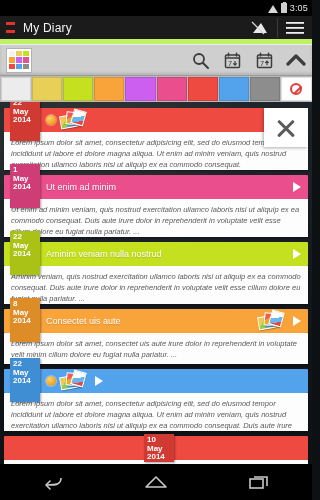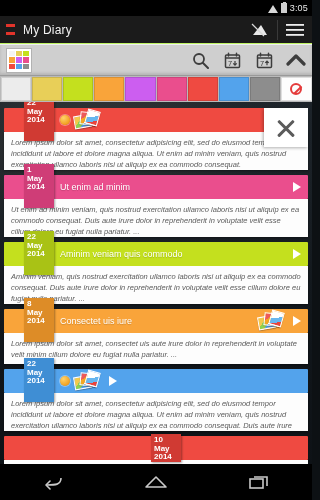--- a/index.html
+++ b/index.html
@@ -22,21 +22,21 @@
     border-left:5px solid transparent; border-right:5px solid transparent;
     border-bottom:8px solid #d8d8d8;
   }
   .batt-ico{ width:6px; height:10px; border:1px solid #cfcfcf; position:relative;
              background:linear-gradient(#cfcfcf,#cfcfcf); }
   .batt-ico:before{ content:""; position:absolute; top:-2px; left:1.5px; width:3px; height:1.5px; background:#cfcfcf; }
 
   
   #appbar{
     height:28px; background:#1b1b1b; display:flex; align-items:center;
-    padding:0 0 0 6px; border-bottom:1px solid #bef264;
+    padding:0 0 0 6px; border-bottom:5px solid #bef264;
   }
   .logo-mark{ width:9px; height:11px; display:flex; flex-direction:column; justify-content:space-between; }
   .logo-mark span{ display:block; height:3px; background:#e2342b; }
   #app-title{ color:#f2f2f2; font-size:12px; margin-left:8px; letter-spacing:.2px; }
   .appbar-spacer{ flex:1; }
   .appbar-btn{ width:34px; height:28px; display:flex; align-items:center; justify-content:center; }
   .appbar-sep{ width:1px; height:20px; background:#3a3a3a; }
 
   
   #toolbar{
@@ -74,21 +74,21 @@
       linear-gradient(180deg,rgba(20,28,34,.55),rgba(12,16,20,.80)),
       radial-gradient(120% 60% at 30% 10%, #5f5a52 0%, #2d3238 45%, #161b20 100%);
     padding:6px 4px 0 4px; overflow:hidden;
   }
   .card{ margin-bottom:5px; position:relative; }
   .card-head{
     height:24px; display:flex; align-items:center; position:relative;
     border-radius:1px;
   }
   .date-badge{
-    width:30px; min-width:30px; height:44px; margin-top:-2px; margin-left:20px;
+    width:30px; min-width:30px; height:44px; margin-top:-2px; margin-left:6px;
     color:#fff; font-size:7px; line-height:8px; padding:2px 0 0 3px;
     box-shadow:1px 1px 2px rgba(0,0,0,.35);
   }
   .date-badge b{ display:block; font-weight:bold; font-size:8px; line-height:8.5px; }
   .head-ico{
     width:10px; height:10px; border-radius:50%; margin:0 4px 0 6px;
     background:radial-gradient(circle at 35% 30%, #ffd36b, #f0a020 70%, #d98a10);
     box-shadow:0 0 0 1px rgba(255,255,255,.35);
     flex:0 0 auto;
   }
@@ -278,37 +278,37 @@
         <p>Ut enim ad minim veniam, quis nostrud exercitation ullamco laboris nisi ut aliquip ex ea commodo consequat. Duis aute irure dolor in reprehenderit in voluptate velit esse cillum dolore eu fugiat nulla pariatur.   ...</p>
       </div>
     </div>
     <div class="card">
       <div class="card-head" style="background: rgb(196, 224, 30);">
         <div class="date-badge" style="background: rgb(169, 194, 21);">
           <b>22</b>
           <b>May</b>
           <b>2014</b>
         </div>
-        <span class="head-title">Aminim veniam quis commodo</span>
+        <span class="head-title">Aminim veniam nulla nostrud</span>
         <span class="arrow-btn">
           <span class="chev"></span>
         </span>
       </div>
       <div class="card-body">
         <p>Aminim veniam, quis nostrud exercitation ullamco laboris nisi ut aliquip ex ea commodo consequat. Duis aute irure dolor in reprehenderit in voluptate velit esse cillum dolore eu fugiat nulla pariatur.   ...</p>
       </div>
     </div>
     <div class="card">
       <div class="card-head" style="background: rgb(249, 164, 58);">
         <div class="date-badge" style="background: rgb(221, 140, 39);">
           <b>8</b>
           <b>May</b>
           <b>2014</b>
         </div>
-        <span class="head-title">Consectet uis iure</span>
+        <span class="head-title">Consectet uis aute</span>
         <span class="thumb">
           <span class="p p1"></span>
           <span class="p p2"></span>
           <span class="p p3"></span>
         </span>
         <span class="arrow-btn">
           <span class="chev"></span>
         </span>
       </div>
       <div class="card-body">

